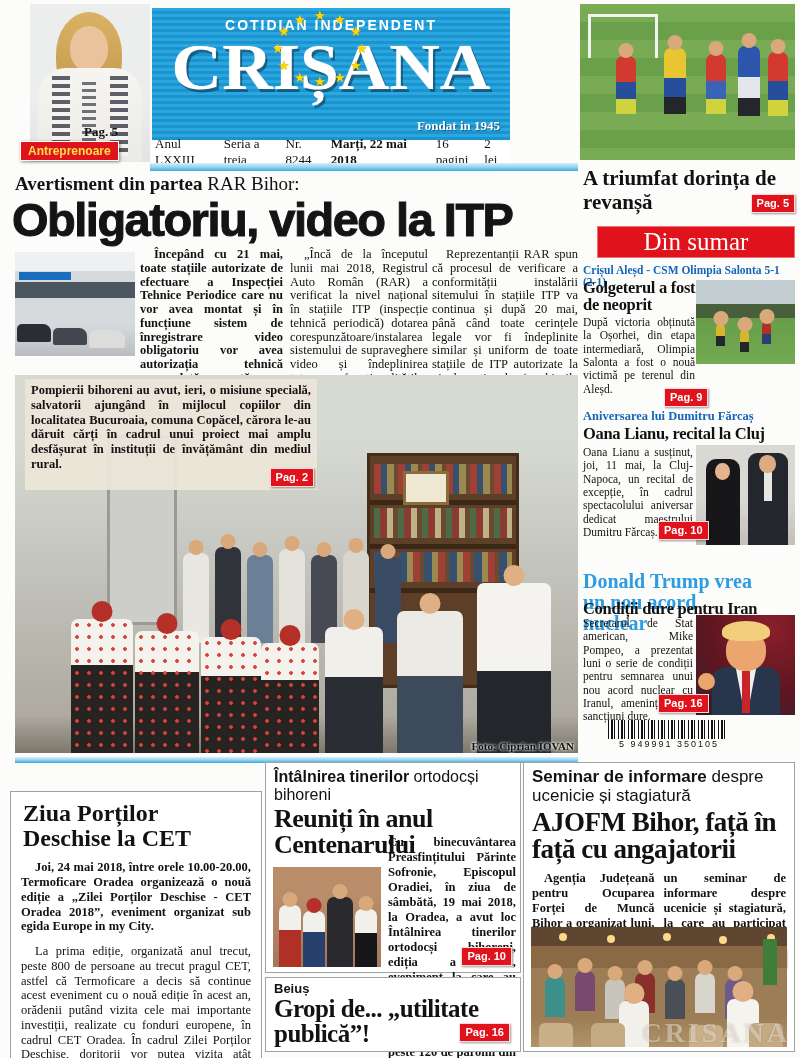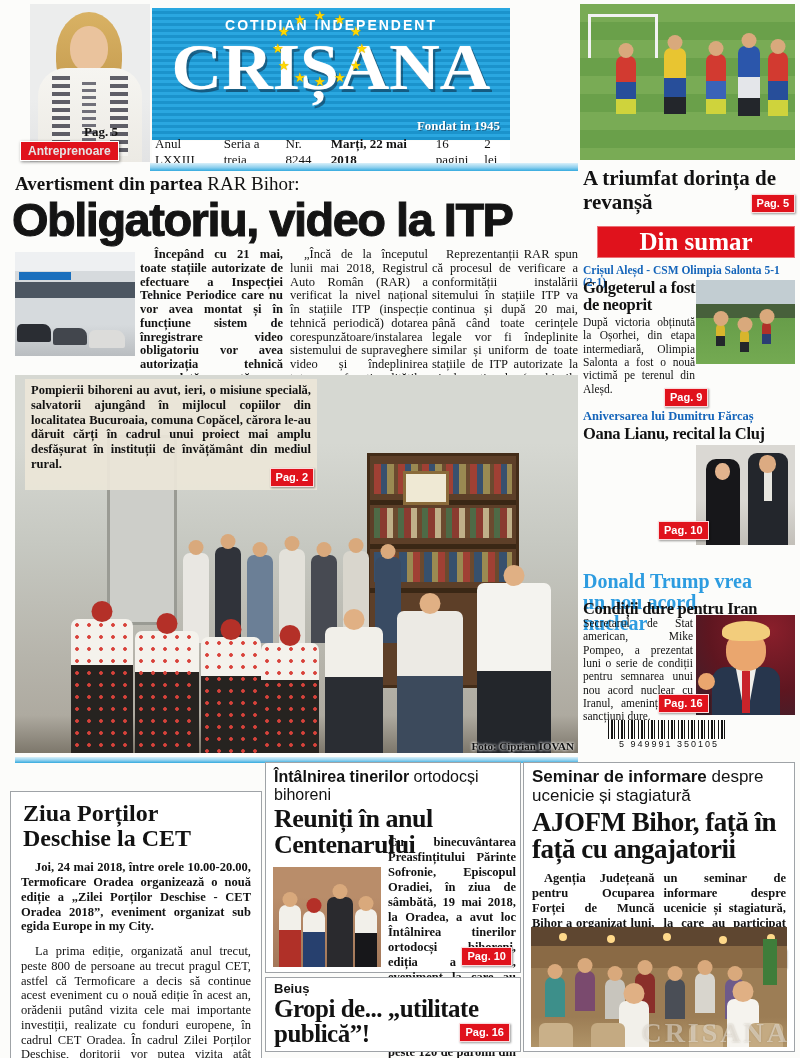--- a/index.html
+++ b/index.html
@@ -20,21 +20,21 @@
     text-shadow:1px 1px 0 rgba(15,45,70,.6); }
   .star { position:absolute; color:#ffd800; font-size:13px; text-shadow:0 0 1px #b88a00; z-index:3; }
 
   .infobar { left:152px; top:141px; width:358px; height:22px; display:flex; align-items:center;
     justify-content:space-between; font-size:13px; padding:0 3px; background:#fff; }
   .rule { background:linear-gradient(180deg,#d9f0fa 0,#8fd0ee 55%,#35aade 100%); }
 
   
   .promo-photo { left:30px; top:4px; width:120px; height:158px; background:linear-gradient(180deg,#eceded 0 60%,#e2e3e4); overflow:hidden; }
   .promo-pag { left:84px; top:124px; font-weight:bold; font-size:13px; z-index:4; }
-  .promo-label { left:20px; top:141px; background:#e0121c; color:#e5e5e5; font-family:"Liberation Sans",sans-serif;
+  .promo-label { left:20px; top:141px; background:#e0121c; color:#fde047; font-family:"Liberation Sans",sans-serif;
     font-weight:bold; font-size:12px; padding:2px 7px; border:1px solid #fff; box-shadow:1px 1px 3px rgba(0,0,0,.45); z-index:4; }
 
   
   .top-photo { left:580px; top:4px; width:215px; height:156px; overflow:hidden;
     background:repeating-linear-gradient(180deg,#79ab55 0 18px,#6aa04a 18px 36px); }
   .tr-head { left:583px; top:166px; width:212px; font-weight:bold; font-size:21px; line-height:1.15; }
 
   
   .pag { display:inline-block; background:#e0121c; color:#fff; font-family:"Liberation Sans",sans-serif;
     font-weight:bold; font-size:11px; line-height:1; padding:3px 5px; border:1px solid rgba(255,255,255,.85);
@@ -60,21 +60,21 @@
   .pfig { position:absolute; border-radius:7px 7px 0 0; }
   .pfig::before { content:""; position:absolute; left:50%; transform:translateX(-50%); top:-13px;
     width:15px; height:15px; border-radius:50%; background:#d9a97c; }
   .pfig.big::before { width:21px; height:21px; top:-18px; background:#e0b084; }
   .pfig.scarf::before { background:#b43028; }
   .folk { background:radial-gradient(circle,#d8423a 1.5px,transparent 2.2px) 0 0/12px 12px repeat,
           linear-gradient(180deg,#f4f2ec 0 34%,#262320 34%); }
 
   
   .sum-banner { left:597px; top:226px; width:198px; height:32px; background:#e0121c;
-    color:#fff; font-weight:bold; font-size:25px; text-align:center; line-height:31px;
+    color:#fff; font-weight:normal; font-size:25px; text-align:center; line-height:31px;
     box-shadow:inset 0 0 0 1px rgba(255,255,255,.4); }
   .kick { font-weight:bold; line-height:1.05; }
   .s-head { font-weight:bold; line-height:1.05; font-size:16.5px; letter-spacing:-0.3px; }
   .s-body { font-size:11.5px; line-height:1.16; text-align:justify; }
   .s-photo { position:absolute; overflow:hidden; }
 
   .bars { left:608px; top:720px; width:120px; height:19px;
     background:repeating-linear-gradient(90deg,#111 0 1px,transparent 1px 3px,#111 3px 5px,transparent 5px 6px,#111 6px 7px,transparent 7px 10px); }
   .bars-num { left:604px; top:739px; width:130px; text-align:center; font-family:"Liberation Sans",sans-serif;
     font-size:9px; letter-spacing:2px; color:#111; }
@@ -216,20 +216,21 @@
 
   <div class="abs kick" style="left:583px;top:410px;width:212px;font-size:12.5px;color:#1565ba;">Aniversarea lui Dumitru Fărcaș</div>
   <div class="abs s-head" style="left:583px;top:425px;width:212px;">Oana Lianu, recital la Cluj</div>
   <div class="abs s-photo" style="left:696px;top:445px;width:99px;height:100px;background:linear-gradient(180deg,#dad8d3 0 55%,#c2bfb8);">
     <div class="abs" style="left:10px;top:14px;width:34px;height:86px;border-radius:10px 10px 0 0;background:#17171a;"></div>
     <div class="abs" style="left:19px;top:18px;width:15px;height:17px;border-radius:48%;background:#e3b48e;"></div>
     <div class="abs" style="left:52px;top:8px;width:40px;height:92px;border-radius:9px 9px 0 0;background:#23262c;"></div>
     <div class="abs" style="left:68px;top:26px;width:8px;height:30px;background:#e8e6e0;"></div>
     <div class="abs" style="left:63px;top:10px;width:17px;height:18px;border-radius:48%;background:#dcab82;"></div>
   </div>
+  <div class="abs s-body" style="left:583px;top:446px;width:110px;">Oana Lianu a susținut, joi, 11 mai, la Cluj-Napoca, un recital de excepție, în cadrul spectacolului aniversar dedicat maestrului Dumitru Fărcaș.</div>
   <span class="abs pag" style="left:658px;top:521px;">Pag. 10</span>
 
   <div class="abs kick" style="left:583px;top:571px;width:170px;font-size:20px;color:#2d9ce0;">Donald Trump vrea un nou acord nuclear</div>
   <div class="abs s-head" style="left:583px;top:600px;width:212px;">Condiții dure pentru Iran</div>
   <div class="abs s-photo" style="left:696px;top:615px;width:99px;height:100px;background:radial-gradient(circle at 75% 15%,#8a1f2b,#5e1620 55%,#38222e);">
     <div class="abs" style="left:16px;top:52px;width:68px;height:48px;border-radius:14px 14px 0 0;background:#27364d;"></div>
     <div class="abs" style="left:40px;top:54px;width:20px;height:40px;background:#f0efeb;clip-path:polygon(0 0,100% 0,62% 100%,38% 100%);"></div>
     <div class="abs" style="left:46px;top:56px;width:8px;height:42px;background:#c8242a;"></div>
     <div class="abs" style="left:30px;top:16px;width:40px;height:40px;border-radius:46%;background:#eaa66e;"></div>
     <div class="abs" style="left:26px;top:6px;width:48px;height:20px;border-radius:50% 50% 35% 35%;background:#f2cd7c;"></div>

